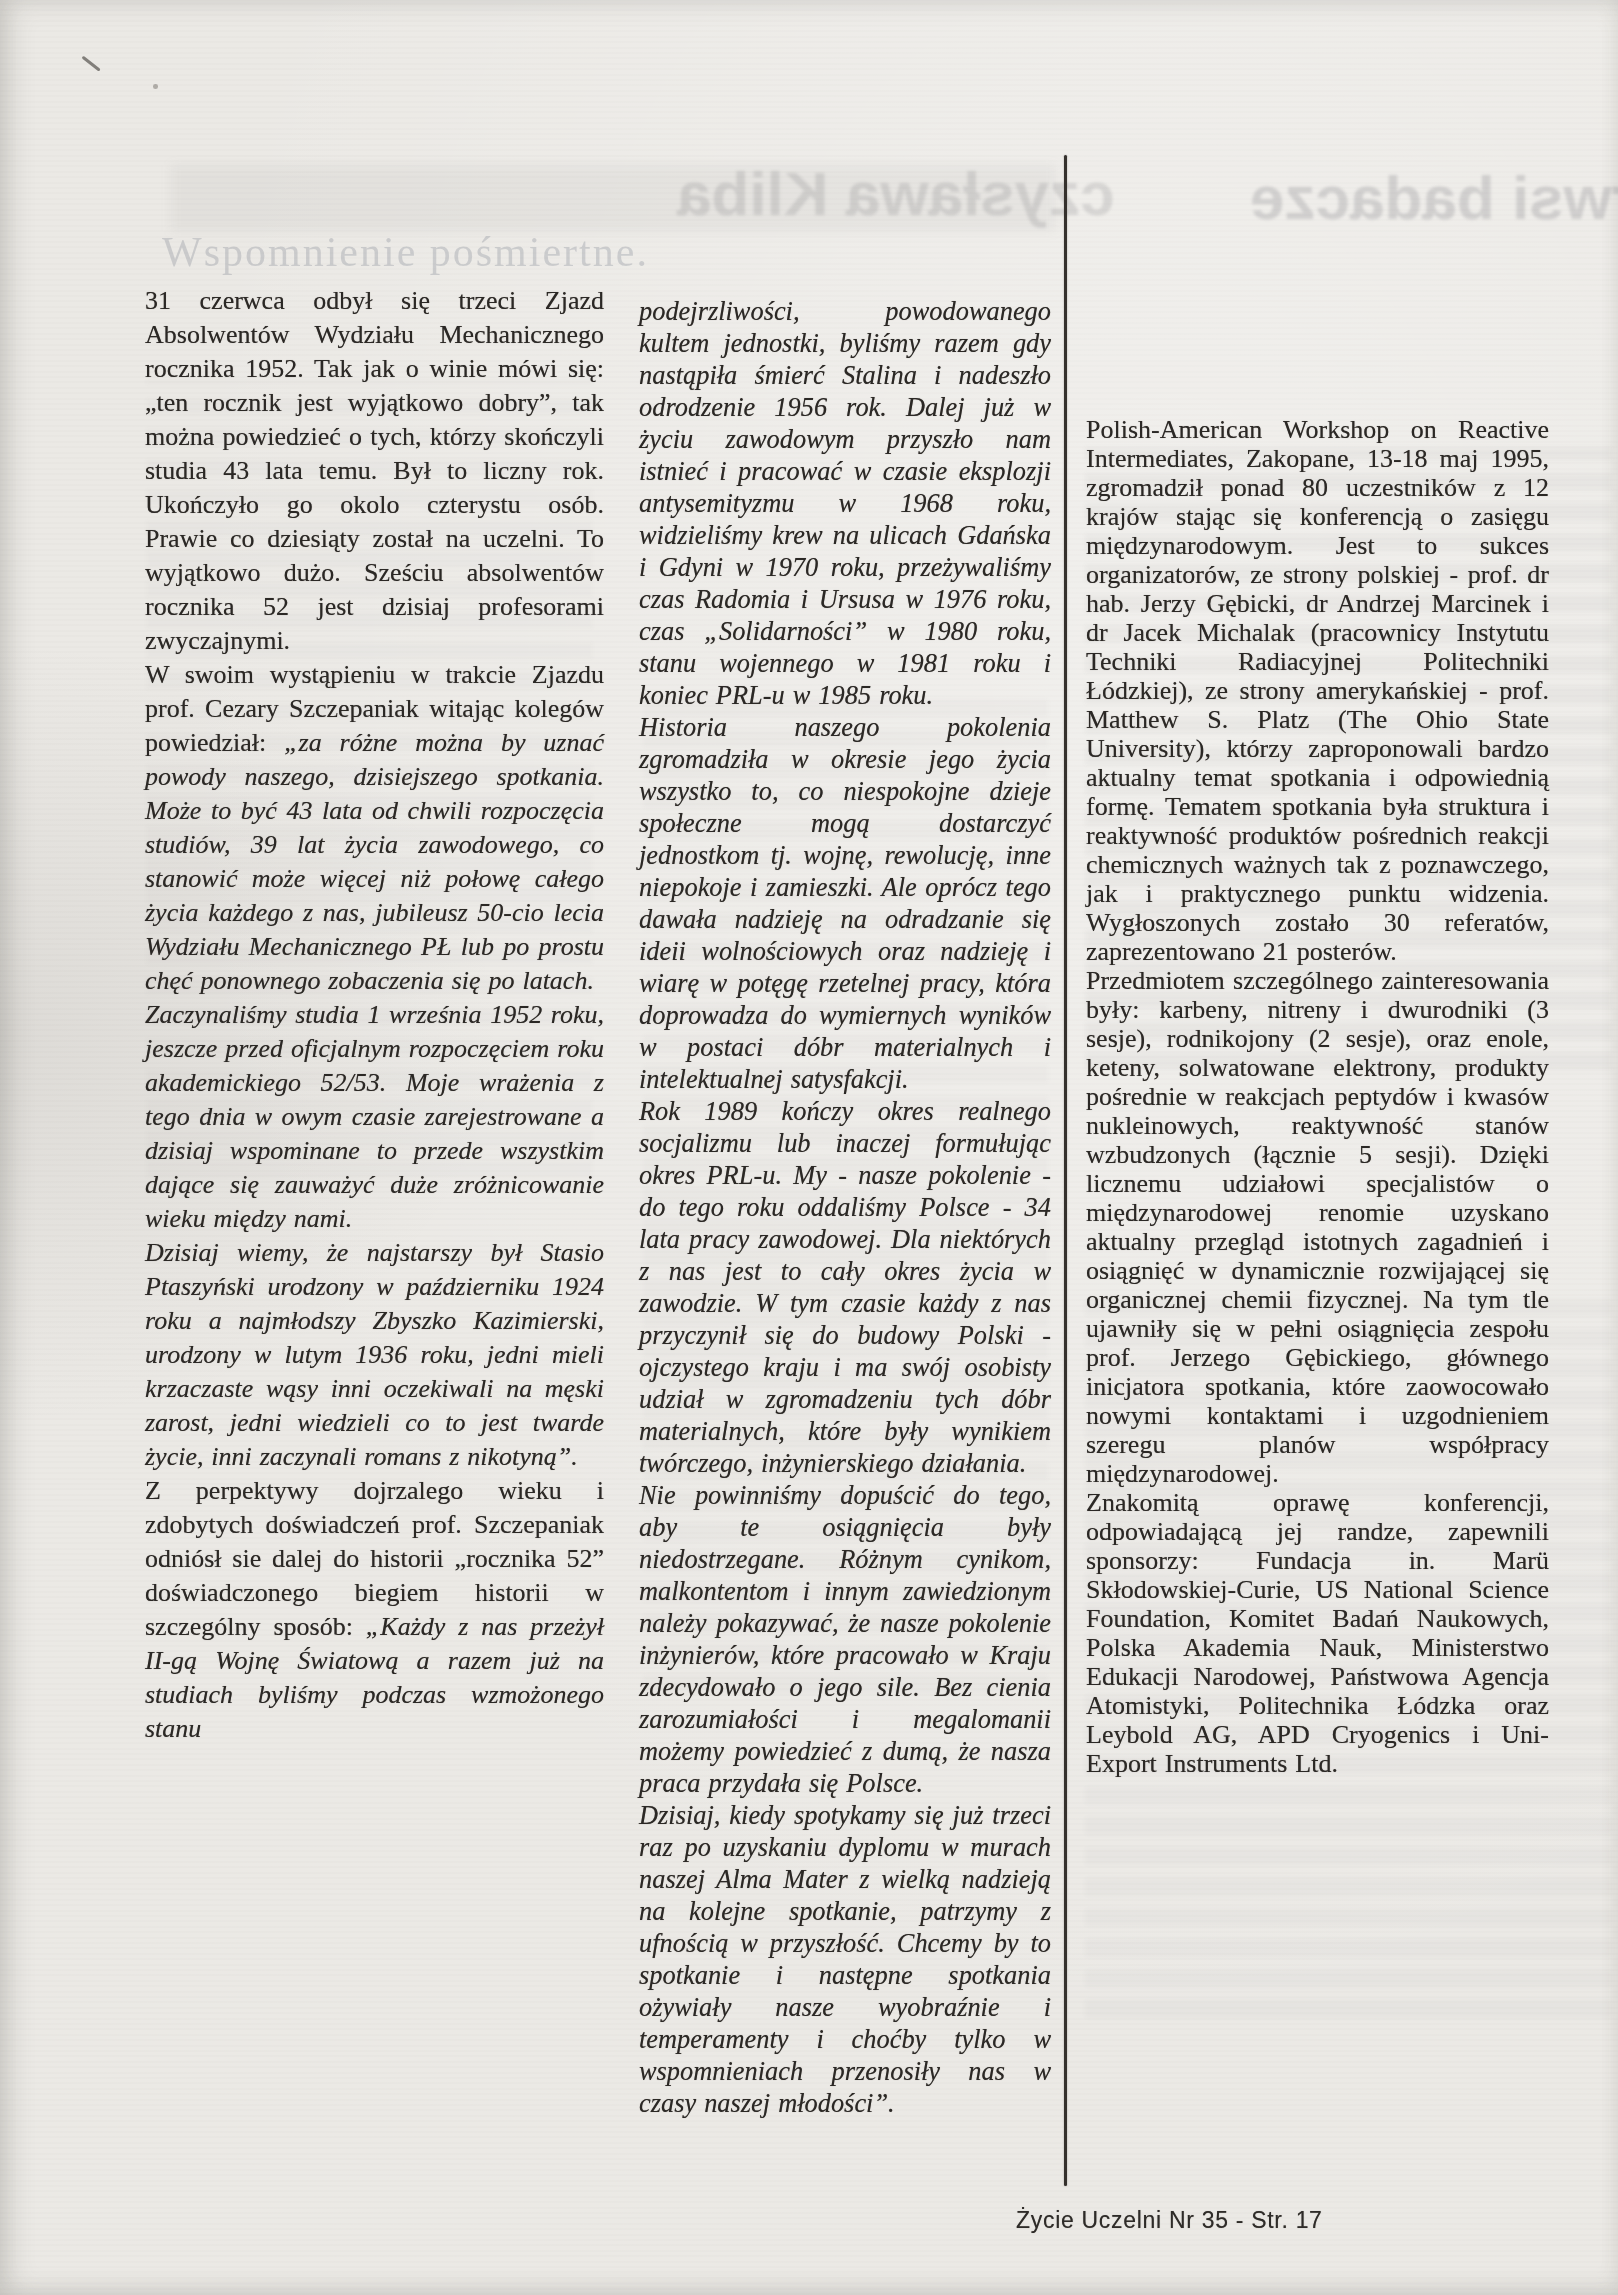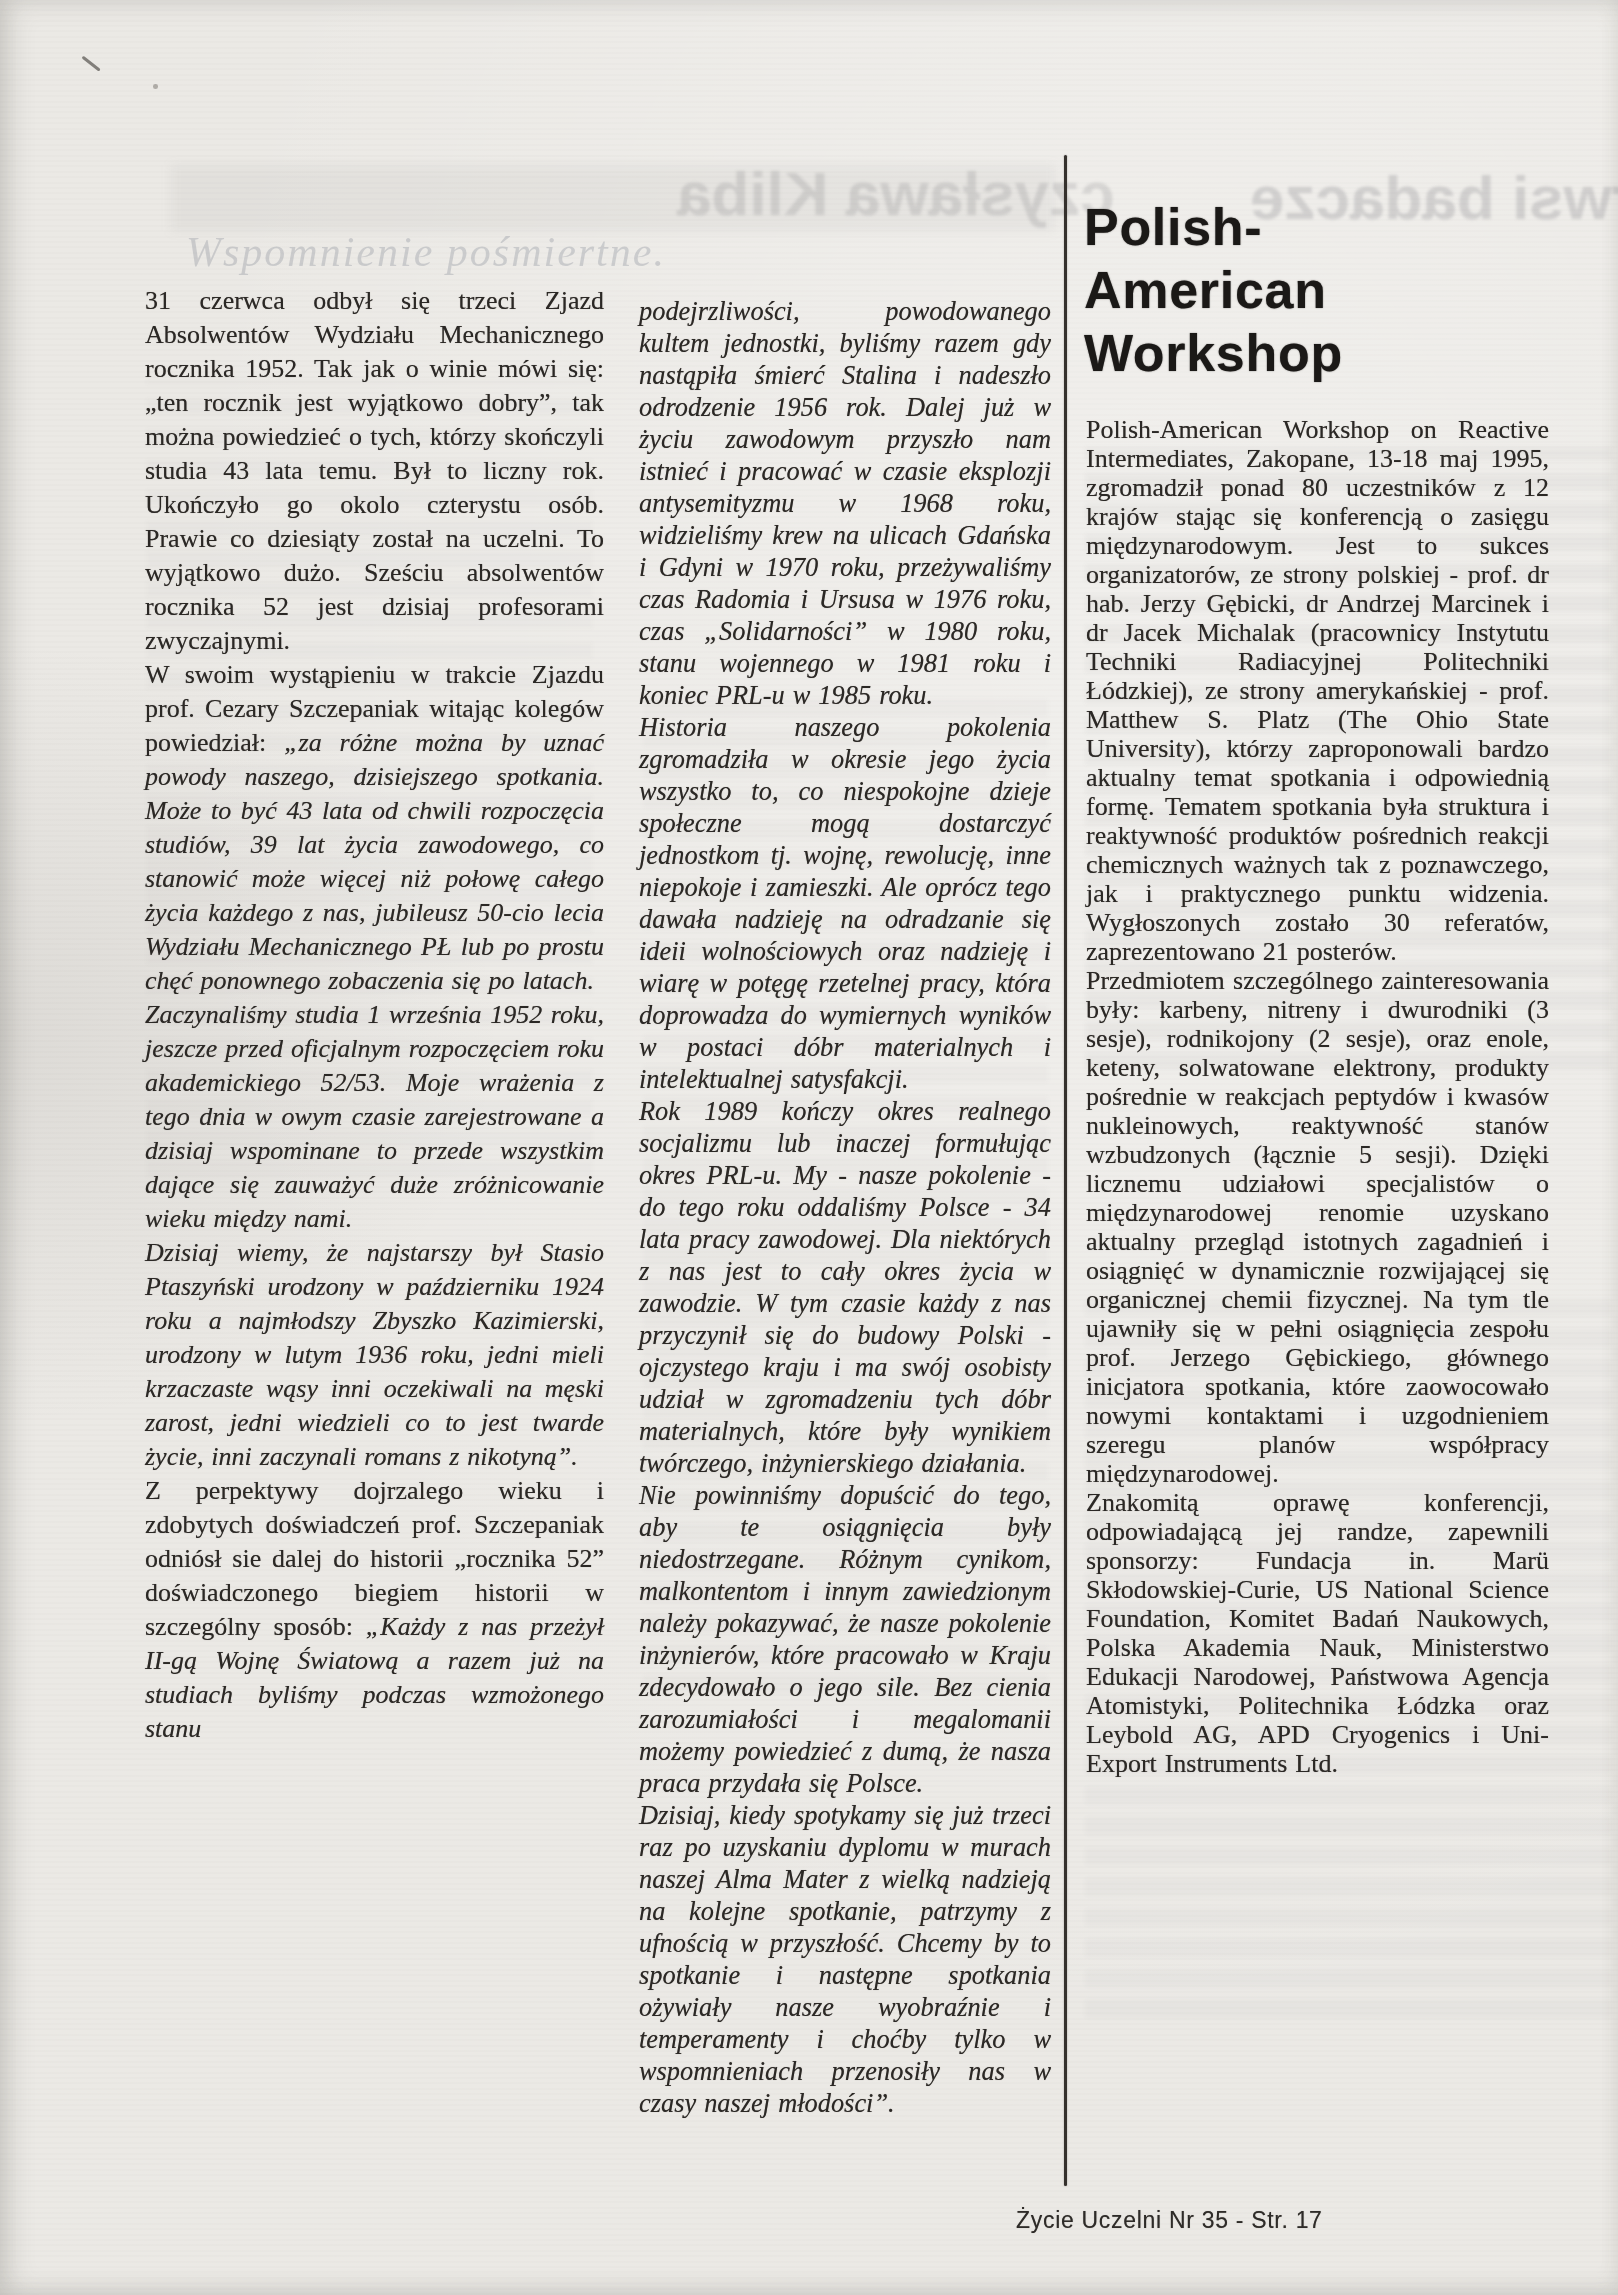--- a/index.html
+++ b/index.html
@@ -29,22 +29,22 @@
   .right-title{
     position:absolute;left:1084px;top:153px;width:474px;
     font-family:"Liberation Sans", sans-serif;
     font-weight:700;font-size:52px;line-height:63px;
     letter-spacing:0.7px;color:#1b1917;
     text-shadow:0 0 1.4px rgba(25,22,20,.6);
     white-space:pre-line;
   }
   
   .ghost-subtitle{
-    position:absolute;left:186px;top:228px;
-    font-style:italic;font-size:42px;letter-spacing:2px;
+    position:absolute;left:162px;top:228px;
+    font-size:42px;letter-spacing:2px;
     color:rgba(108,114,130,.26);filter:blur(0.7px);
     white-space:nowrap;
   }
   .ghost-mirror{
     position:absolute;
     font-family:"Liberation Sans", sans-serif;font-weight:700;
     font-size:62px;line-height:1;white-space:nowrap;
     color:rgba(72,72,82,.15);filter:blur(1.4px);
     transform:scaleX(-1);transform-origin:center;
   }
@@ -114,23 +114,20 @@
   <div class="col col2" lang="pl">
       <p><em>podejrzliwości, powodowanego kultem jednostki, byliśmy razem gdy nastąpiła śmierć Stalina i nadeszło odrodzenie 1956 rok. Dalej już w życiu zawodowym przyszło nam istnieć i pracować w czasie eksplozji antysemityzmu w 1968 roku, widzieliśmy krew na ulicach Gdańska i Gdyni w 1970 roku, przeżywaliśmy czas Radomia i Ursusa w 1976 roku, czas „Solidarności” w 1980 roku, stanu wojennego w 1981 roku i koniec PRL-u w 1985 roku.</em></p>
       <p><em>Historia naszego pokolenia zgromadziła w okresie jego życia wszystko to, co niespokojne dzieje społeczne mogą dostarczyć jednostkom tj. wojnę, rewolucję, inne niepokoje i zamieszki. Ale oprócz tego dawała nadzieję na odradzanie się ideii wolnościowych oraz nadzieję i wiarę w potęgę rzetelnej pracy, która doprowadza do wymiernych wyników w postaci dóbr materialnych i intelektualnej satysfakcji.</em></p>
       <p><em>Rok 1989 kończy okres realnego socjalizmu lub inaczej formułując okres PRL-u. My - nasze pokolenie - do tego roku oddaliśmy Polsce - 34 lata pracy zawodowej. Dla niektórych z nas jest to cały okres życia w zawodzie. W tym czasie każdy z nas przyczynił się do budowy Polski - ojczystego kraju i ma swój osobisty udział w zgromadzeniu tych dóbr materialnych, które były wynikiem twórczego, inżynierskiego działania.</em></p>
       <p><em>Nie powinniśmy dopuścić do tego, aby te osiągnięcia były niedostrzegane. Różnym cynikom, malkontentom i innym zawiedzionym należy pokazywać, że nasze pokolenie inżynierów, które pracowało w Kraju zdecydowało o jego sile. Bez cienia zarozumiałości i megalomanii możemy powiedzieć z dumą, że nasza praca przydała się Polsce.</em></p>
       <p><em>Dzisiaj, kiedy spotykamy się już trzeci raz po uzyskaniu dyplomu w murach naszej Alma Mater z wielką nadzieją na kolejne spotkanie, patrzymy z ufnością w przyszłość. Chcemy by to spotkanie i następne spotkania ożywiały nasze wyobraźnie i temperamenty i choćby tylko w wspomnieniach przenosiły nas w czasy naszej młodości”.</em></p>
     </div>
 
   <div class="divider"></div>
 
-  <h2 class="right-title">Polish-
-American
-Workshop</h2>
 
   <div class="col col3" lang="pl">
       <p><span>Polish-American Workshop on Reactive Intermediates, Zakopane, 13-18 maj 1995, zgromadził ponad 80 uczestników z 12 krajów stając się konferencją o zasięgu międzynarodowym. Jest to sukces organizatorów, ze strony polskiej - prof. dr hab. Jerzy Gębicki, dr Andrzej Marcinek i dr Jacek Michalak (pracownicy Instytutu Techniki Radiacyjnej Politechniki Łódzkiej), ze strony amerykańskiej - prof. Matthew S. Platz (The Ohio State University), którzy zaproponowali bardzo aktualny temat spotkania i odpowiednią formę. Tematem spotkania była struktura i reaktywność produktów pośrednich reakcji chemicznych ważnych tak z poznawczego, jak i praktycznego punktu widzenia. Wygłoszonych zostało 30 referatów, zaprezentowano 21 posterów.</span></p>
       <p><span>Przedmiotem szczególnego zainteresowania były: karbeny, nitreny i dwurodniki (3 sesje), rodnikojony (2 sesje), oraz enole, keteny, solwatowane elektrony, produkty pośrednie w reakcjach peptydów i kwasów nukleinowych, reaktywność stanów wzbudzonych (łącznie 5 sesji). Dzięki licznemu udziałowi specjalistów o międzynarodowej renomie uzyskano aktualny przegląd istotnych zagadnień i osiągnięć w dynamicznie rozwijającej się organicznej chemii fizycznej. Na tym tle ujawniły się w pełni osiągnięcia zespołu prof. Jerzego Gębickiego, głównego inicjatora spotkania, które zaowocowało nowymi kontaktami i uzgodnieniem szeregu planów współpracy międzynarodowej.</span></p>
       <p><span>Znakomitą oprawę konferencji, odpowiadającą jej randze, zapewnili sponsorzy: Fundacja in. Marü Skłodowskiej-Curie, US National Science Foundation, Komitet Badań Naukowych, Polska Akademia Nauk, Ministerstwo Edukacji Narodowej, Państwowa Agencja Atomistyki, Politechnika Łódzka oraz Leybold AG, APD Cryogenics i Uni-Export Instruments Ltd.</span></p>
     </div>
 
   <div class="page-footer">Życie Uczelni Nr 35 - Str. 17</div>
 
 </div>

